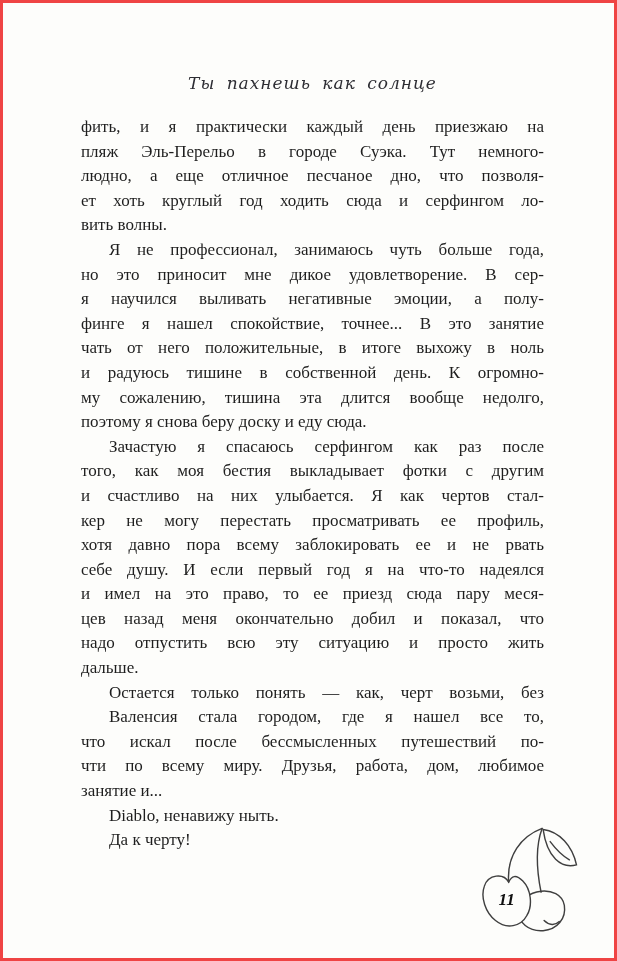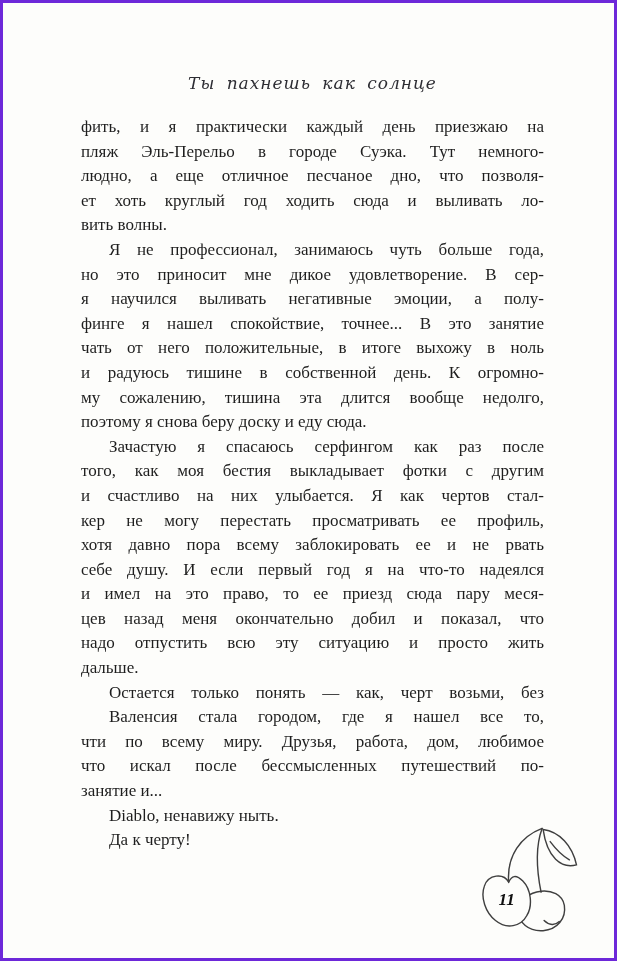--- a/index.html
+++ b/index.html
@@ -2,21 +2,21 @@
 <html lang="ru"><head>
 <meta charset="utf-8">
 <style>
   html, body { margin: 0; padding: 0; background: #2b2b2b; }
   .page {
     position: relative;
     width: 617px;
     height: 961px;
     box-sizing: border-box;
     background: #fdfdfb;
-    border: 3px solid #6d28d9;
+    border: 3px solid #ef4444;
     font-family: "Liberation Serif", "DejaVu Serif", serif;
     overflow: hidden;
   }
   .running-header {
     position: absolute;
     top: 70px;
     left: 78px;
     width: 463px;
     text-align: center;
     font-family: "DejaVu Serif", serif;
@@ -59,21 +59,21 @@
 <body>
 
 <div class="page">
 
   <div class="running-header">Ты пахнешь как солнце</div>
 
   <div class="textblock">
       <div class="line">фить, и я практически каждый день приезжаю на</div>
       <div class="line">пляж Эль-Перельо в городе Суэка. Тут немного-</div>
       <div class="line">людно, а еще отличное песчаное дно, что позволя-</div>
-      <div class="line">ет хоть круглый год ходить сюда и выливать ло-</div>
+      <div class="line">ет хоть круглый год ходить сюда и серфингом ло-</div>
       <div class="line last">вить волны.</div>
       <div class="line indent">Я не профессионал, занимаюсь чуть больше года,</div>
       <div class="line">но это приносит мне дикое удовлетворение. В сер-</div>
       <div class="line">я научился выливать негативные эмоции, а полу-</div>
       <div class="line">финге я нашел спокойствие, точнее... В это занятие</div>
       <div class="line">чать от него положительные, в итоге выхожу в ноль</div>
       <div class="line">и радуюсь тишине в собственной день. К огромно-</div>
       <div class="line">му сожалению, тишина эта длится вообще недолго,</div>
       <div class="line last">поэтому я снова беру доску и еду сюда.</div>
       <div class="line indent">Зачастую я спасаюсь серфингом как раз после</div>
@@ -81,22 +81,22 @@
       <div class="line">и счастливо на них улыбается. Я как чертов стал-</div>
       <div class="line">кер не могу перестать просматривать ее профиль,</div>
       <div class="line">хотя давно пора всему заблокировать ее и не рвать</div>
       <div class="line">себе душу. И если первый год я на что-то надеялся</div>
       <div class="line">и имел на это право, то ее приезд сюда пару меся-</div>
       <div class="line">цев назад меня окончательно добил и показал, что</div>
       <div class="line">надо отпустить всю эту ситуацию и просто жить</div>
       <div class="line last">дальше.</div>
       <div class="line indent">Остается только понять — как, черт возьми, без</div>
       <div class="line indent">Валенсия стала городом, где я нашел все то,</div>
+      <div class="line">что искал после бессмысленных путешествий по-</div>
       <div class="line">чти по всему миру. Друзья, работа, дом, любимое</div>
-      <div class="line">что искал после бессмысленных путешествий по-</div>
       <div class="line last">занятие и...</div>
       <div class="line last indent">Diablo, ненавижу ныть.</div>
       <div class="line last indent">Да к черту!</div>
     </div>
 
   <svg class="page-ornament" viewBox="0 0 160 160">
     <g fill="none" stroke="#3f3f3f" stroke-width="1.4" stroke-linecap="round">
 
       <path fill="#fdfdfb" d="M85,95 C73,96 64,104 63,114 C62,126 73,135 87,134 C101,133 110,122 108,109 C106,98 95,94 85,95 Z"></path>
 

